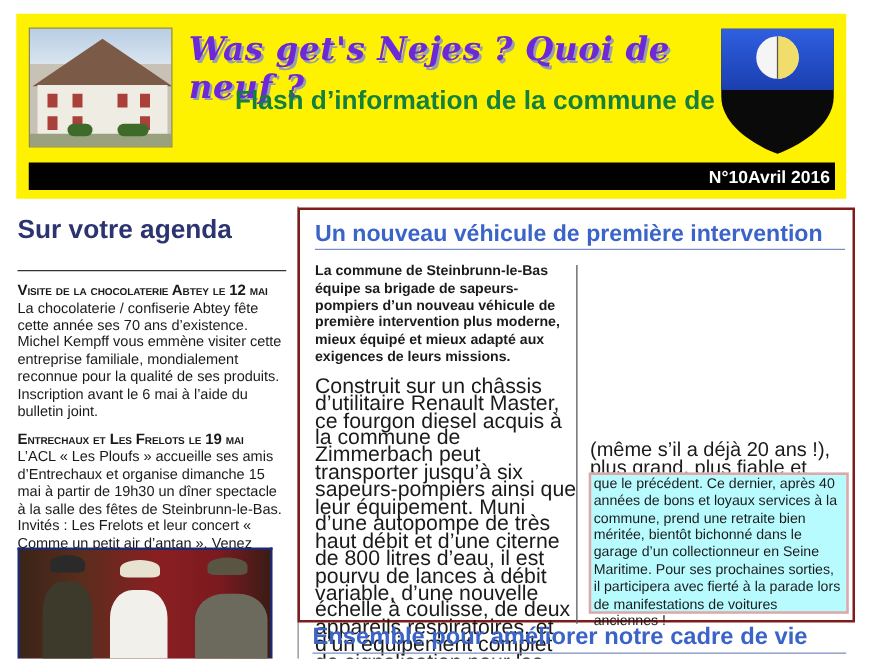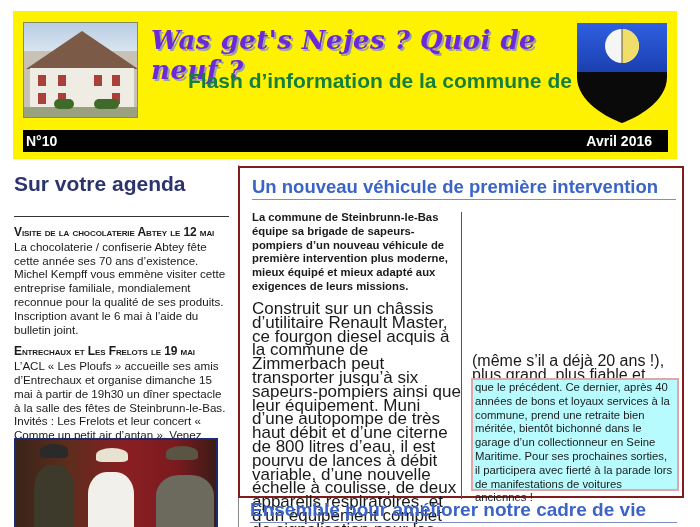--- a/index.html
+++ b/index.html
@@ -45,21 +45,21 @@
   }
   .town-name .sc { font-size: 28px; }
 
   .shield {
     position: absolute; left: 563px; top: 11px; width: 92px; height: 102px;
   }
 
   .issue-bar {
     position: absolute; left: 10px; top: 119px; width: 645px; height: 22px;
     background: #000; color: #fff; font-weight: bold; font-size: 14px;
-    display: flex; justify-content: space-between; align-items: center; padding: 0 16px 0 3px;
+    display: flex; justify-content: flex-end; align-items: center; padding: 0 4px 0 3px;
   }
 
   
   .left-col { position: absolute; left: 14px; top: 172px; width: 215px; }
   .section-title {
     font-weight: bold; font-size: 21px; color: #2b3370;
     border-bottom: 1px solid #333; padding-bottom: 20px; width: 215px;
   }
   .event { margin-top: 9px; font-size: 11.6px; line-height: 13.8px; }
   .event-title {

